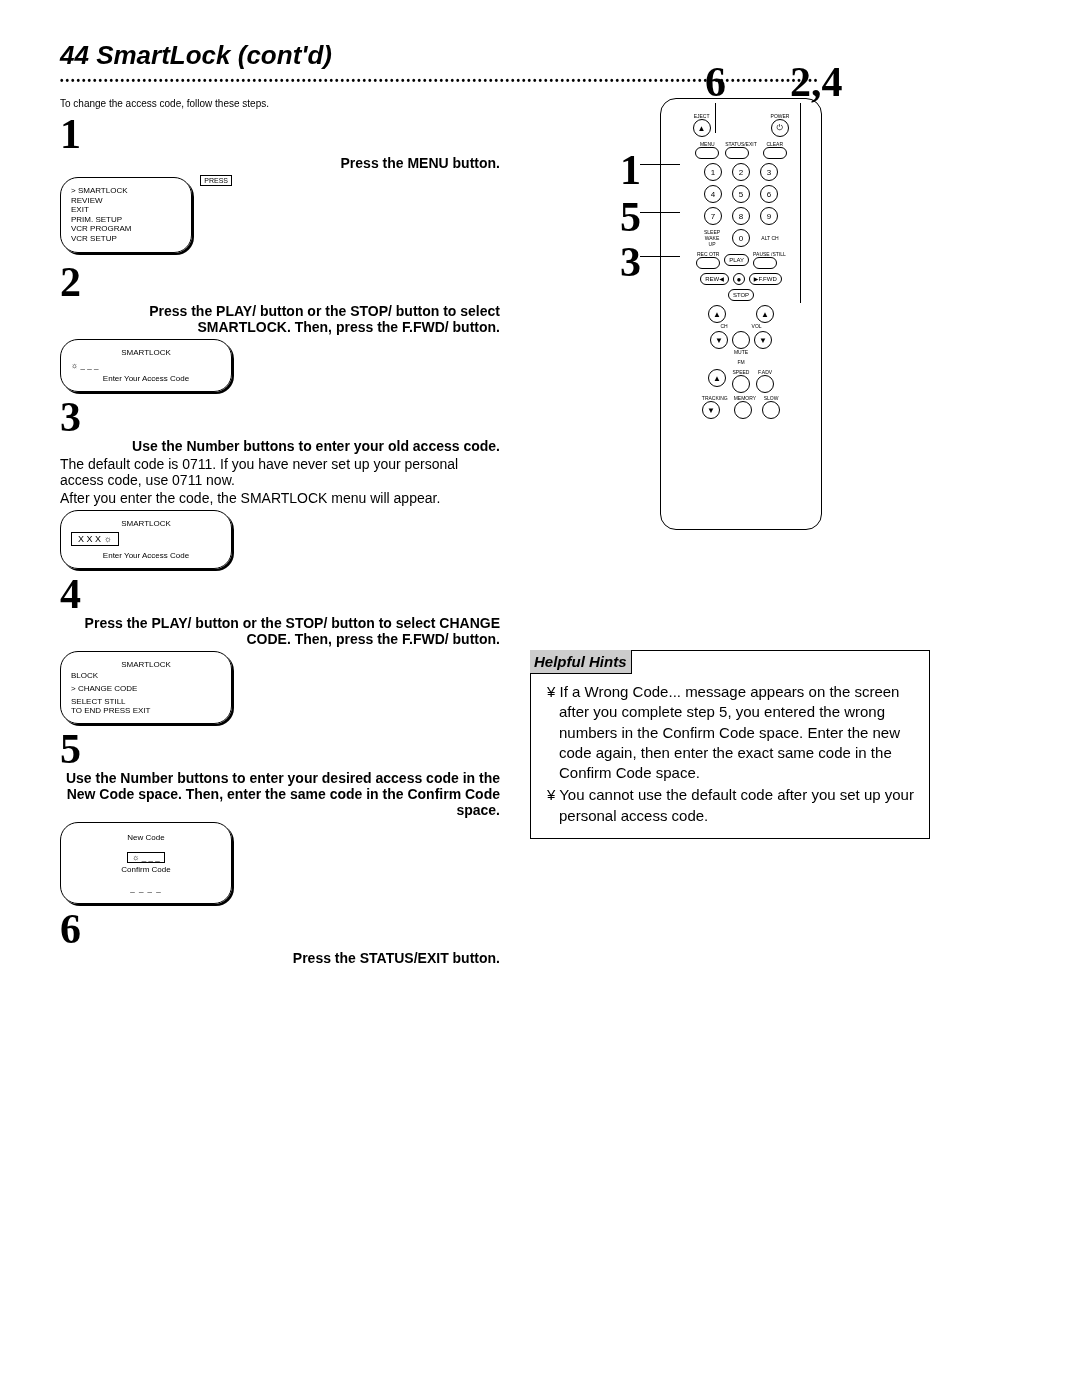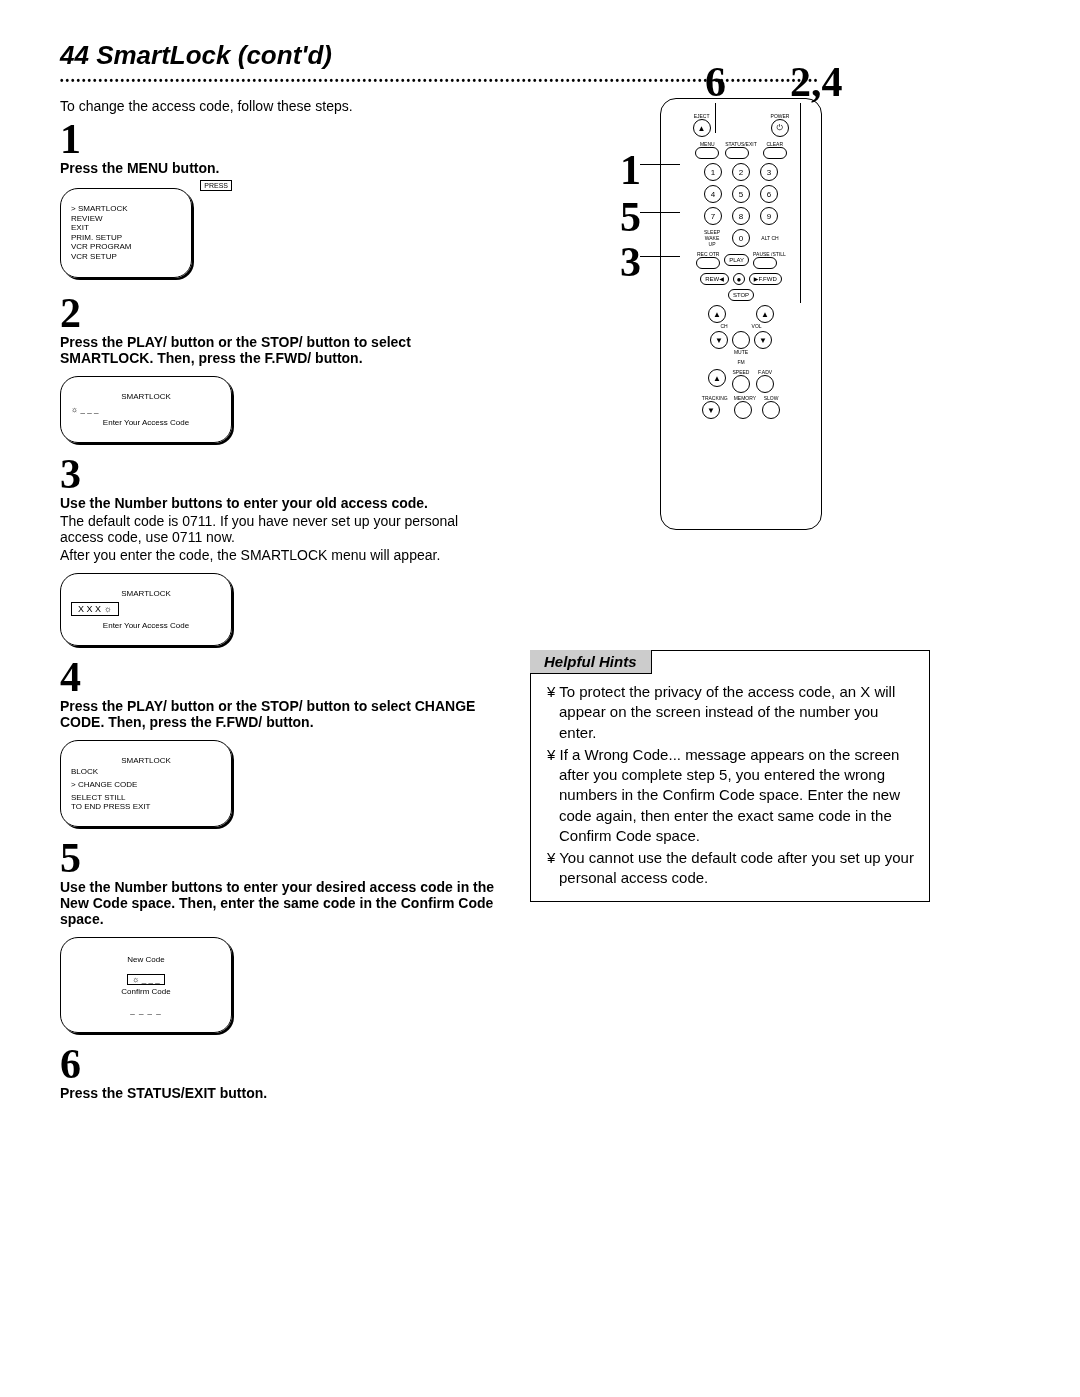--- a/index.html
+++ b/index.html
@@ -30,47 +30,48 @@
     gap: 30px;
   }
   .left-col {
     width: 440px;
   }
   .right-col {
     width: 400px;
     position: relative;
   }
   .intro {
-    font-size: 14px;
+    font-size: 10px;
     margin-bottom: 0;
   }
   .stepnum {
     font-family: "Times New Roman", serif;
     font-size: 42px;
     font-weight: bold;
     line-height: 1;
     margin: 4px 0 0 0;
   }
   .steptext {
     font-size: 14px;
     font-weight: bold;
     margin: 0 0 2px 0;
+    text-align: right;
   }
   .bodytext {
     font-size: 14px;
     margin: 0 0 2px 0;
   }
   .screen {
     border: 1px solid #000;
     border-radius: 18px;
-    padding: 15px 10px;
+    padding: 8px 10px;
     font-size: 9px;
     width: 150px;
     box-shadow: 2px 2px 0 #000;
-    margin: 10px 0;
+    margin: 4px 0;
     text-align: left;
   }
   .screen .title {
     text-align: center;
     font-size: 8px;
     margin-bottom: 2px;
   }
   .screen .footer {
     text-align: center;
     font-size: 8px;
@@ -156,21 +157,21 @@
     border: 1px solid #000;
     margin-top: 120px;
     position: relative;
   }
   .hints-header {
     background: #ccc;
     border: 1px solid #000;
     border-left: none;
     border-top: none;
     display: inline-block;
-    padding: 3px 14px;
+    padding: 3px 4px;
     font-weight: bold;
     font-style: italic;
     font-size: 15px;
     margin: -1px 12px 6px -1px;
   }
   .hints-body {
     padding: 2px 10px 10px 16px;
     font-size: 15px;
     line-height: 1.35;
   }
@@ -398,19 +399,18 @@
               <div class="label6">SLOW</div>
               <div class="rbtn"></div>
             </div>
         </div>
       </div>
     </div>
 
     <div class="hints-box">
       <div class="hints-header">Helpful Hints</div>
       <div class="hints-body">
-        <p>¥ To protect the privacy of the access code, an X will appear on the screen instead of the number you enter.</p>
         <p>¥ If a  Wrong Code...  message appears on the screen after you complete step 5, you entered the wrong numbers in the Confirm Code space. Enter the new code again, then enter the exact same code in the Confirm Code space.</p>
         <p>¥ You cannot use the default code after you set up your personal access code.</p>
       </div>
     </div>
   </div>
 </div>
 
 </body></html>

